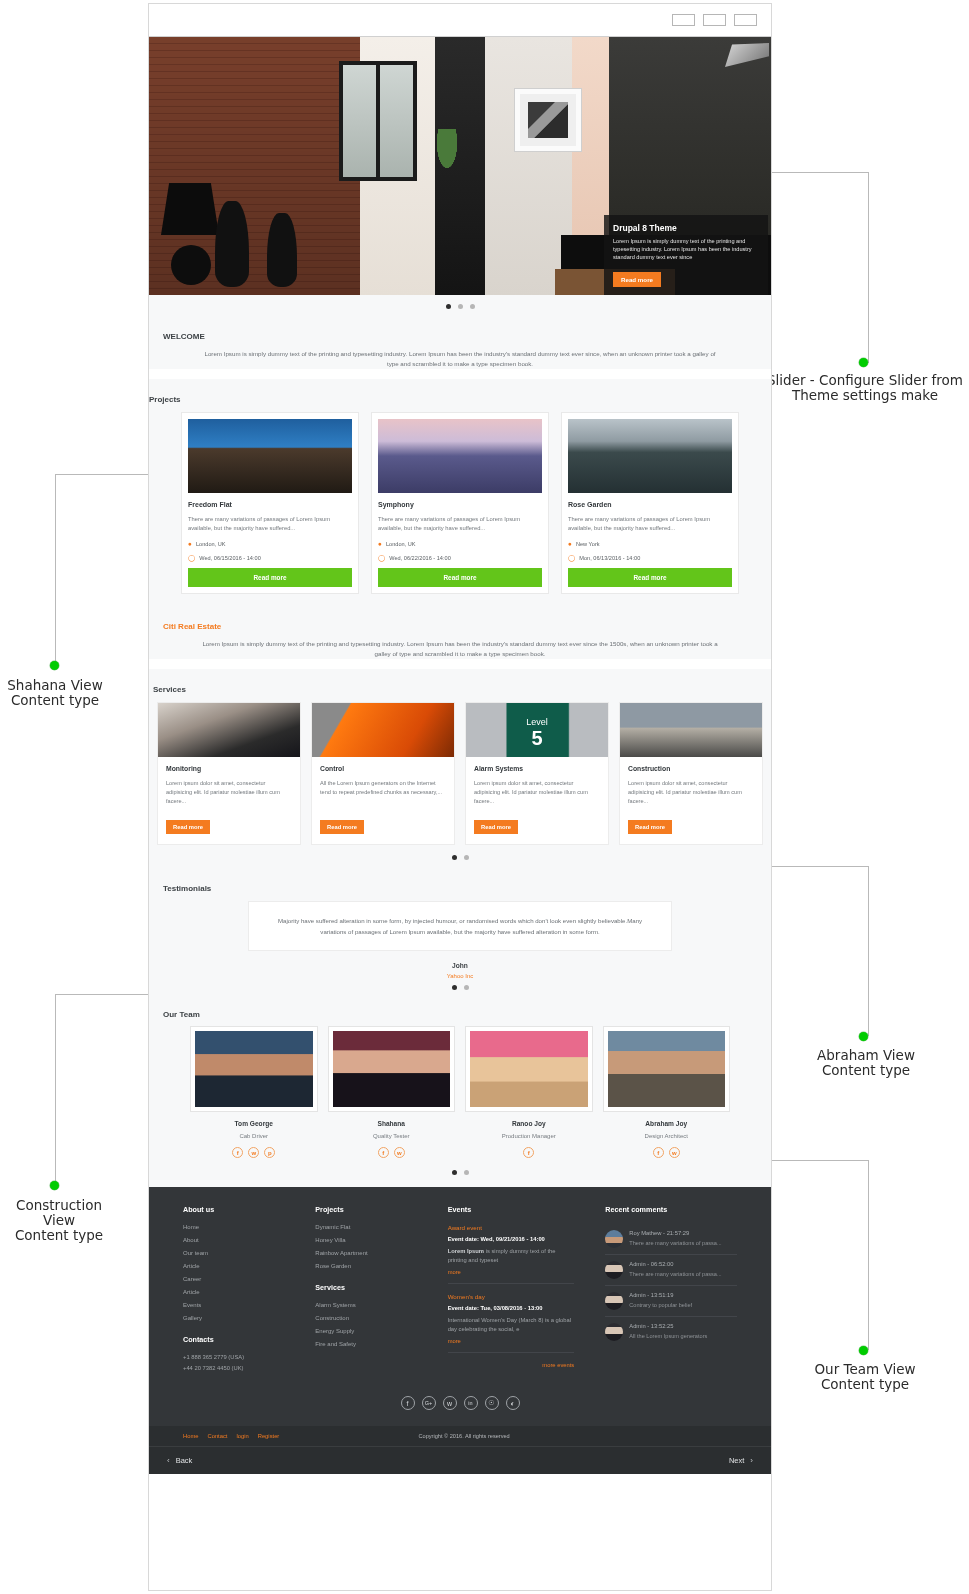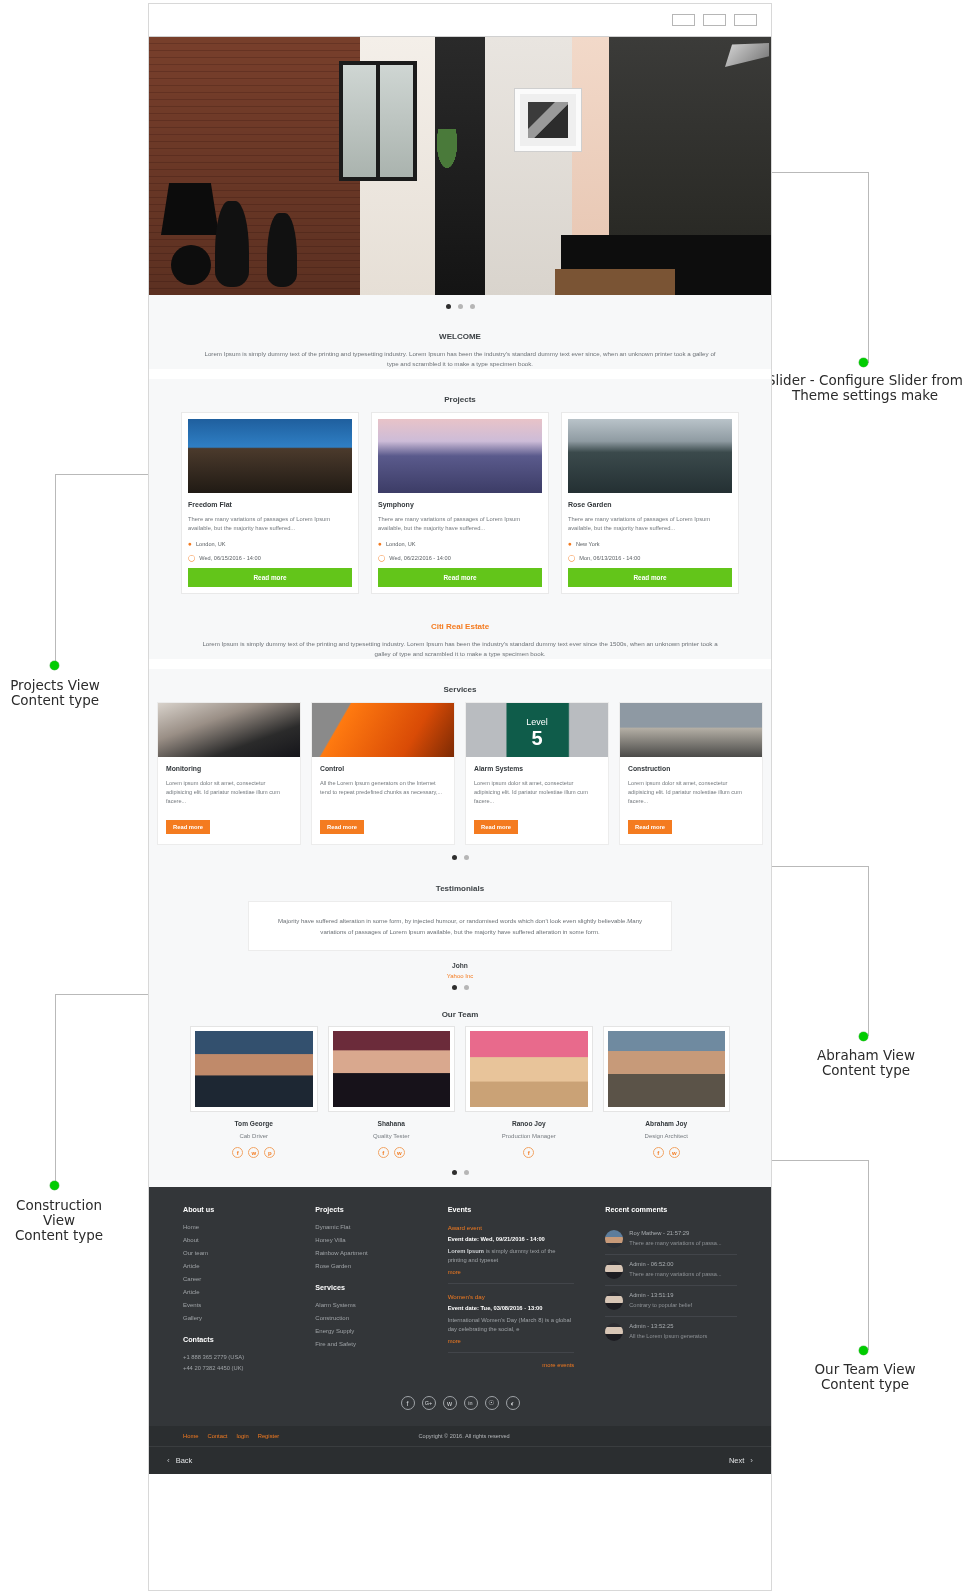--- a/index.html
+++ b/index.html
@@ -92,21 +92,21 @@
   .sc-title { font-size: 8.5px; font-weight: 700; margin-bottom: 4px; }
   .sc-body { font-size: 5.6px; line-height: 8px; color:#e4e4e4; margin-bottom: 7px; }
   .sc-btn { display:inline-block; background:#f47b20; color:#fff; font-size:6.2px; padding:4px 8px; font-weight:600;}
 
   .dots { display:flex; justify-content:center; gap:7px; padding: 9px 0 7px; background:#f7f8f9; }
   .dot { width:5px; height:5px; border-radius:50%; background:#b6b6b6; }
   .dot.on { background:#2f2f2f; }
 
   
   .sec { background:#f7f8f9; padding: 6px 14px 0; }
-  .sec-h { text-align:center; font-size: 8px; color:#3d4246; font-weight:600; margin: 10px 0 8px; }
+  .sec-h { text-align:left; font-size: 8px; color:#3d4246; font-weight:600; margin: 10px 0 8px; }
   .sec-h.orange { color:#f47b20; }
   .lead { text-align:center; font-size:6.2px; line-height: 10px; color:#6b7075; max-width: 520px; margin: 0 auto 10px; }
 
   
   .proj-row { display:flex; gap:12px; padding: 0 32px 12px; }
   .proj-card { flex:1; background:#fff; border:1px solid #e9e9e9; padding: 6px; }
   .proj-img { height: 74px; background:#333; margin-bottom:8px; }
   .pi1 { background: linear-gradient(180deg,#1f5f9e 0%, #2f7fc4 38%, #4b3a2c 40%, #201a14 100%); }
   .pi2 { background: linear-gradient(180deg,#e8c3c8 0%, #cdbcd8 30%, #5a5a8c 50%, #3c3c66 100%); }
   .pi3 { background: linear-gradient(180deg,#b9c3c9 0%, #8f9ba2 30%, #3b4a4c 45%, #243033 100%); }
@@ -201,21 +201,21 @@
   <div class="anno-label" style="left:760px; top:373px; width:210px;">
     <div>Slider - Configure Slider from</div>
     <div>Theme settings make</div>
   </div>
 
   <div class="anno-dot" style="left:168px; top:469px;"></div>
   <div class="anno-line anno-h" style="left:55px; top:474px; width:115px;"></div>
   <div class="anno-line anno-v" style="left:55px; top:474px; height:192px;"></div>
   <div class="anno-dot" style="left:50px; top:661px;"></div>
   <div class="anno-label" style="left:0px; top:678px; width:110px;">
-    <div>Projects View</div>
+    <div>Shahana View</div>
     <div>Content type</div>
   </div>
 
   <div class="anno-dot" style="left:762px; top:861px;"></div>
   <div class="anno-line anno-h" style="left:770px; top:866px; width:98px;"></div>
   <div class="anno-line anno-v" style="left:868px; top:866px; height:170px;"></div>
   <div class="anno-dot" style="left:859px; top:1032px;"></div>
   <div class="anno-label" style="left:768px; top:1048px; width:196px;">
     <div>Abraham View</div>
     <div>Content type</div>
@@ -259,20 +259,25 @@
       <div class="lampball"></div>
       <div class="vase v1"></div>
       <div class="vase v2"></div>
       <div class="window-pane"></div>
       <div class="plant"></div>
       <div class="artframe"></div>
       <div class="sofa"></div>
       <div class="table"></div>
       <div class="lamparm"></div>
 
+      <div class="slide-caption">
+        <div class="sc-title">Drupal 8 Theme</div>
+        <div class="sc-body">Lorem Ipsum is simply dummy text of the printing and typesetting industry. Lorem Ipsum has been the industry standard dummy text ever since</div>
+        <div class="sc-btn">Read more</div>
+      </div>
     </div>
     <div class="dots">
       <span class="dot on"></span>
       <span class="dot"></span>
       <span class="dot"></span>
     </div>
 
     <div class="sec">
       <div class="sec-h">WELCOME</div>
       <div class="lead">Lorem Ipsum is simply dummy text of the printing and typesetting industry. Lorem Ipsum has been the industry's standard dummy text ever since, when an unknown printer took a galley of type and scrambled it to make a type specimen book.</div>

